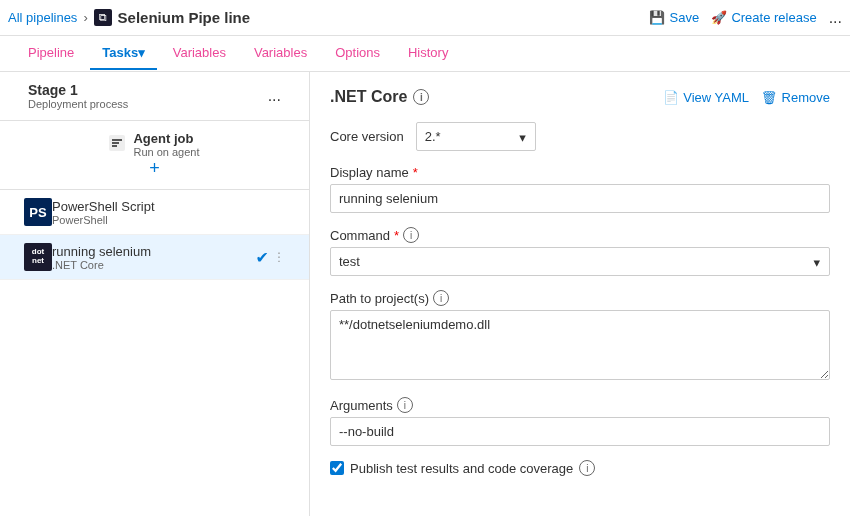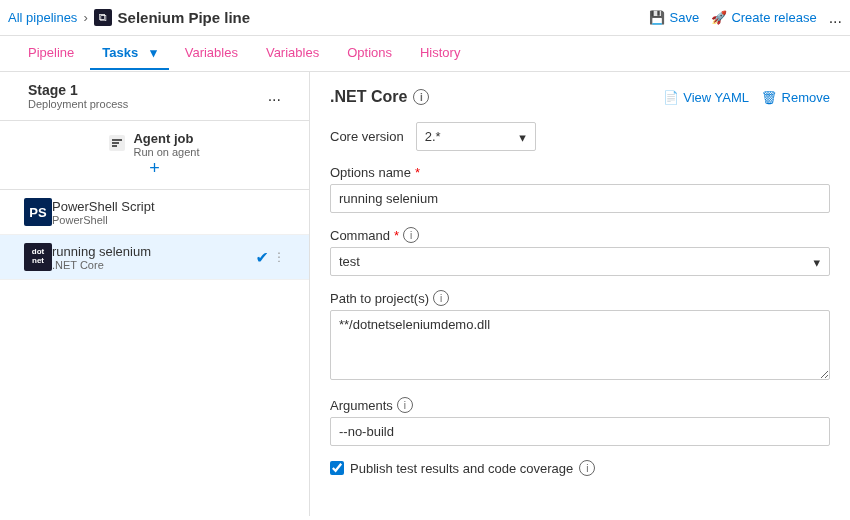--- a/index.html
+++ b/index.html
@@ -110,21 +110,21 @@
     <button class="btn-create">
       <span>🚀</span>
       <span>Create release</span>
     </button>
     <button class="btn-more">...</button>
   </div>
 </div>
 
 <div class="tab-bar">
   <div class="tab-item">Pipeline</div>
-  <div class="tab-item active" style="display:flex;align-items:center;gap:12px;">
+  <div class="tab-item active" style="display:flex;align-items:center;gap:0;">
     <span>Tasks</span>
     <span>▾</span>
   </div>
   <div class="tab-item">Variables</div>
   <div class="tab-item">Variables</div>
   <div class="tab-item">Options</div>
   <div class="tab-item">History</div>
 </div>
 
 <div class="main-content">
@@ -205,21 +205,21 @@
         <select class="form-select">
           <option>2.*</option>
           <option>1.*</option>
         </select>
         <span class="select-chevron">▾</span>
       </div>
     </div>
 
     <div class="form-row">
       <div class="form-label">
-        <span>Options name</span>
+        <span>Display name</span>
         <span class="required">*</span>
       </div>
       <input class="form-input" type="text" value="running selenium" style="">
     </div>
 
     <div class="form-row">
       <div class="form-label">
         <span>Command</span>
         <span class="required">*</span>
         <span class="info-icon">i</span>

